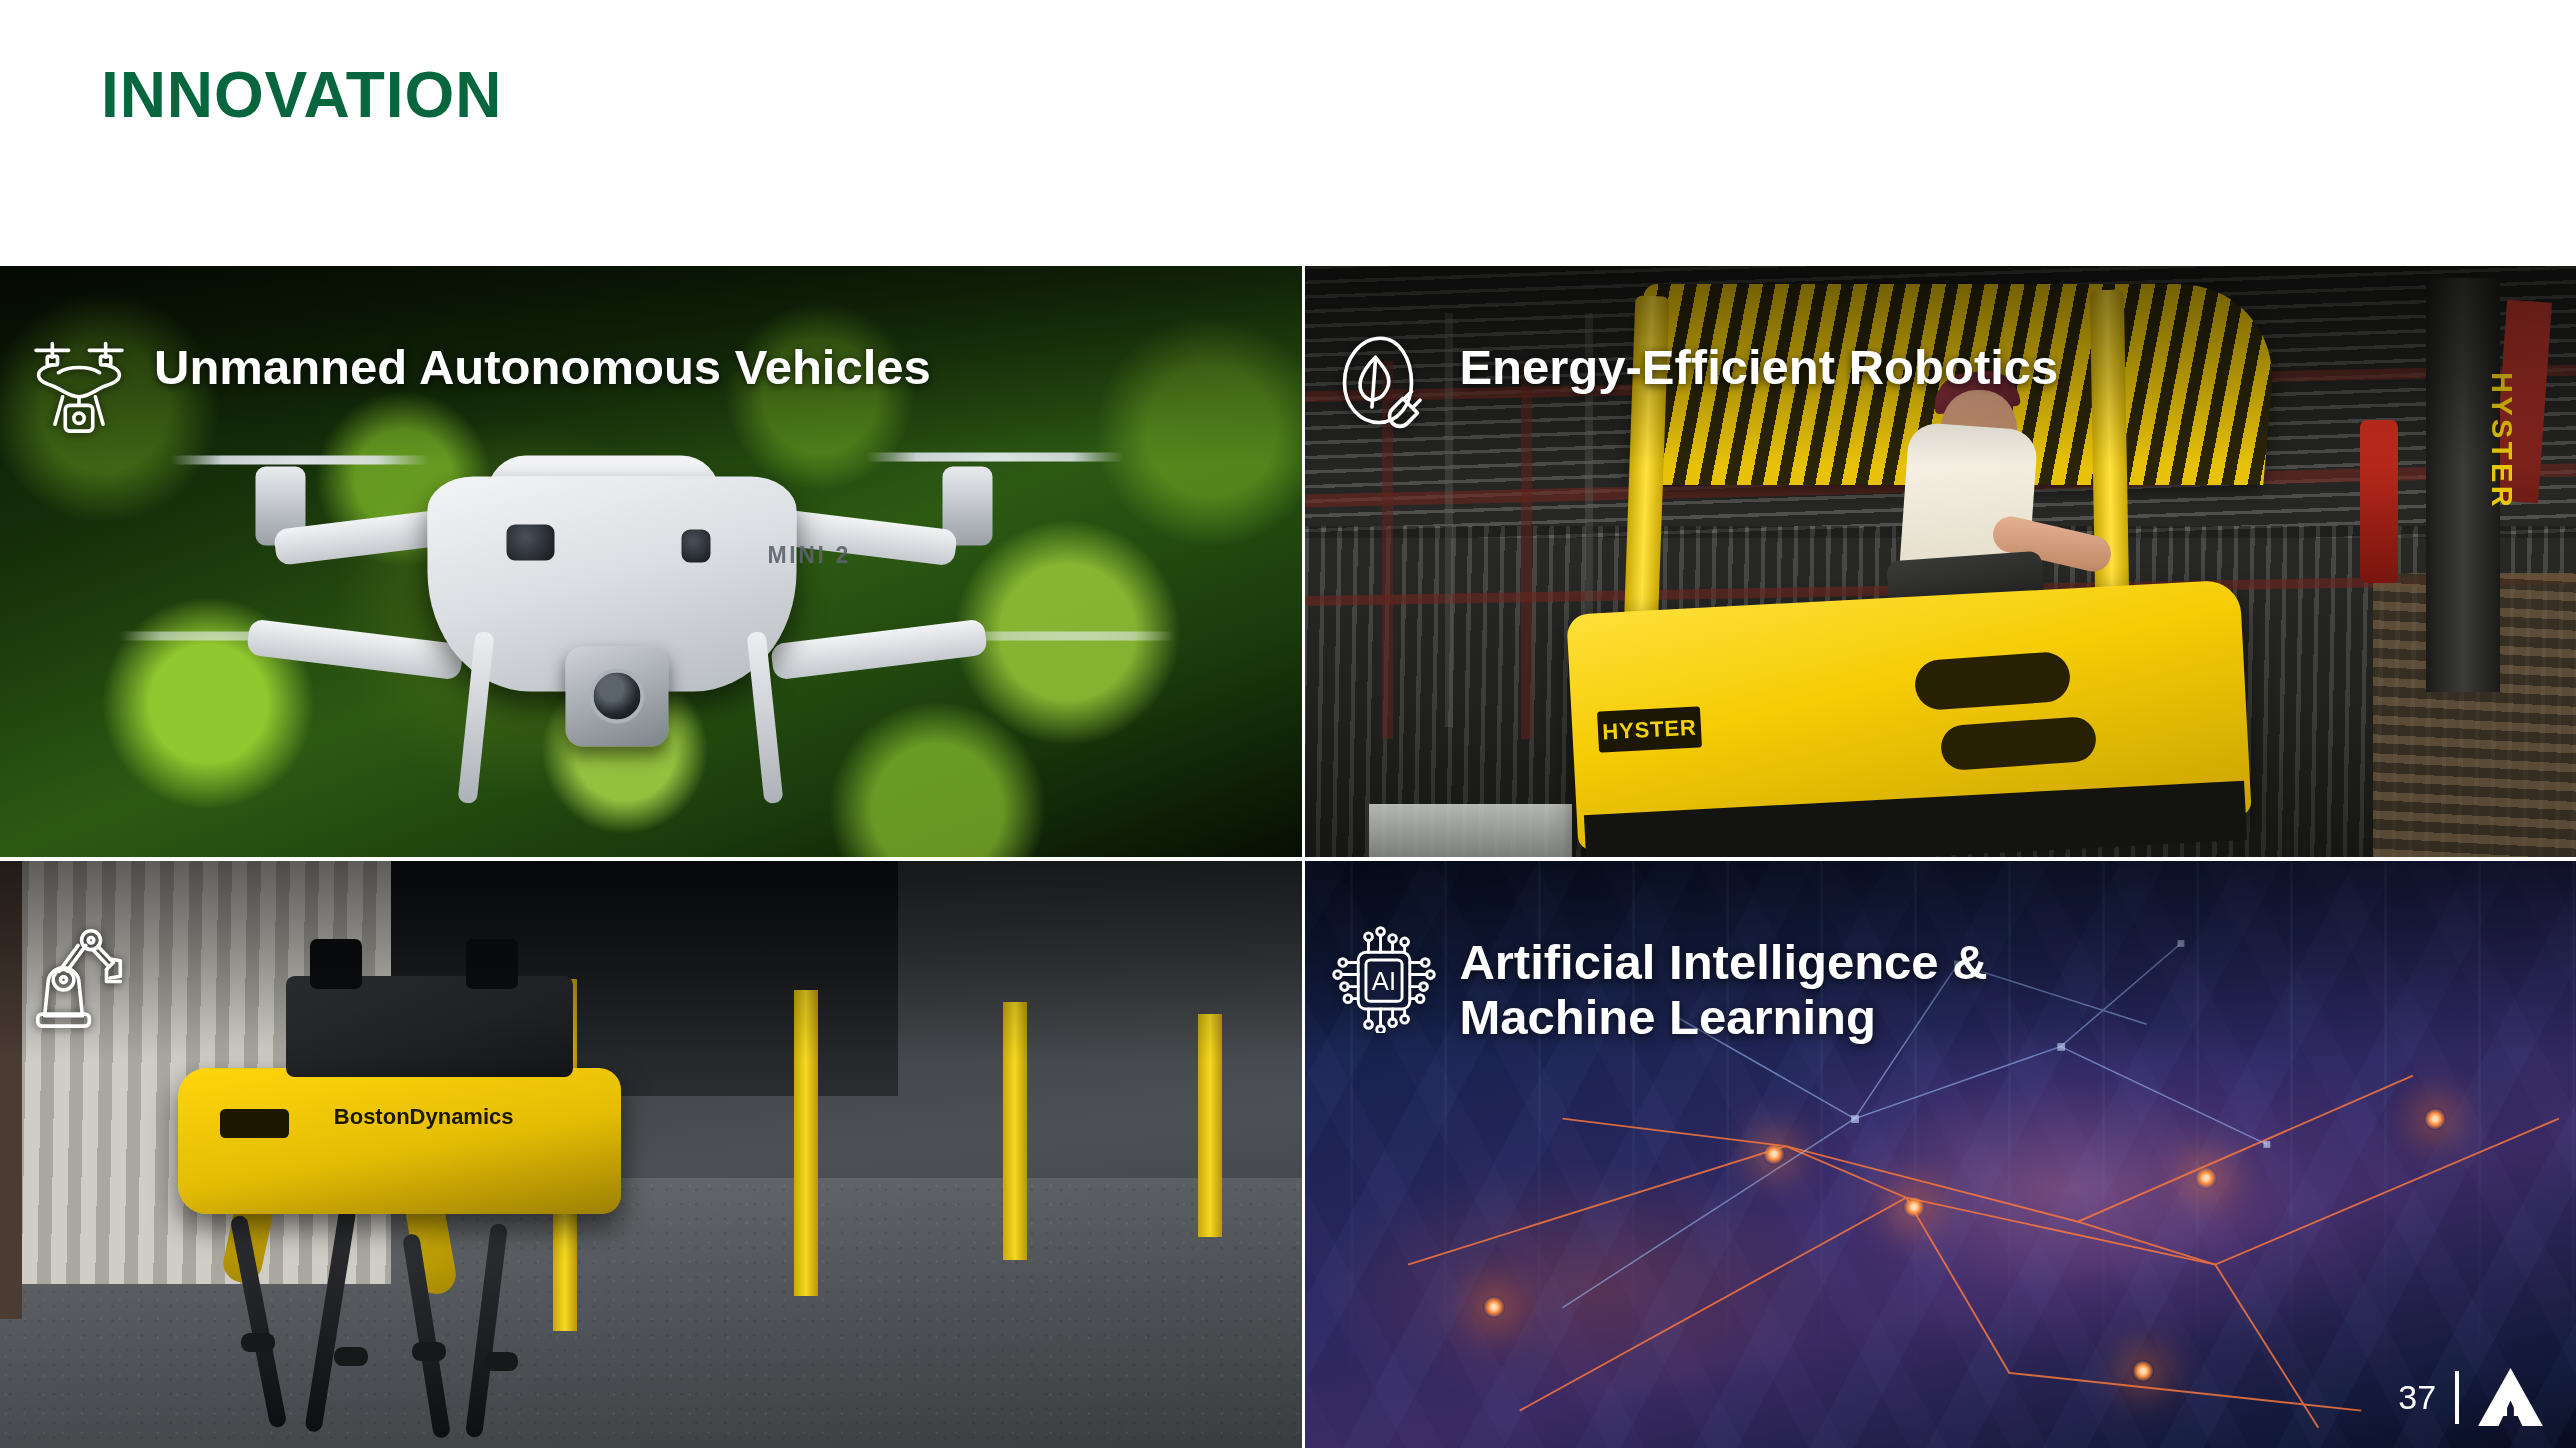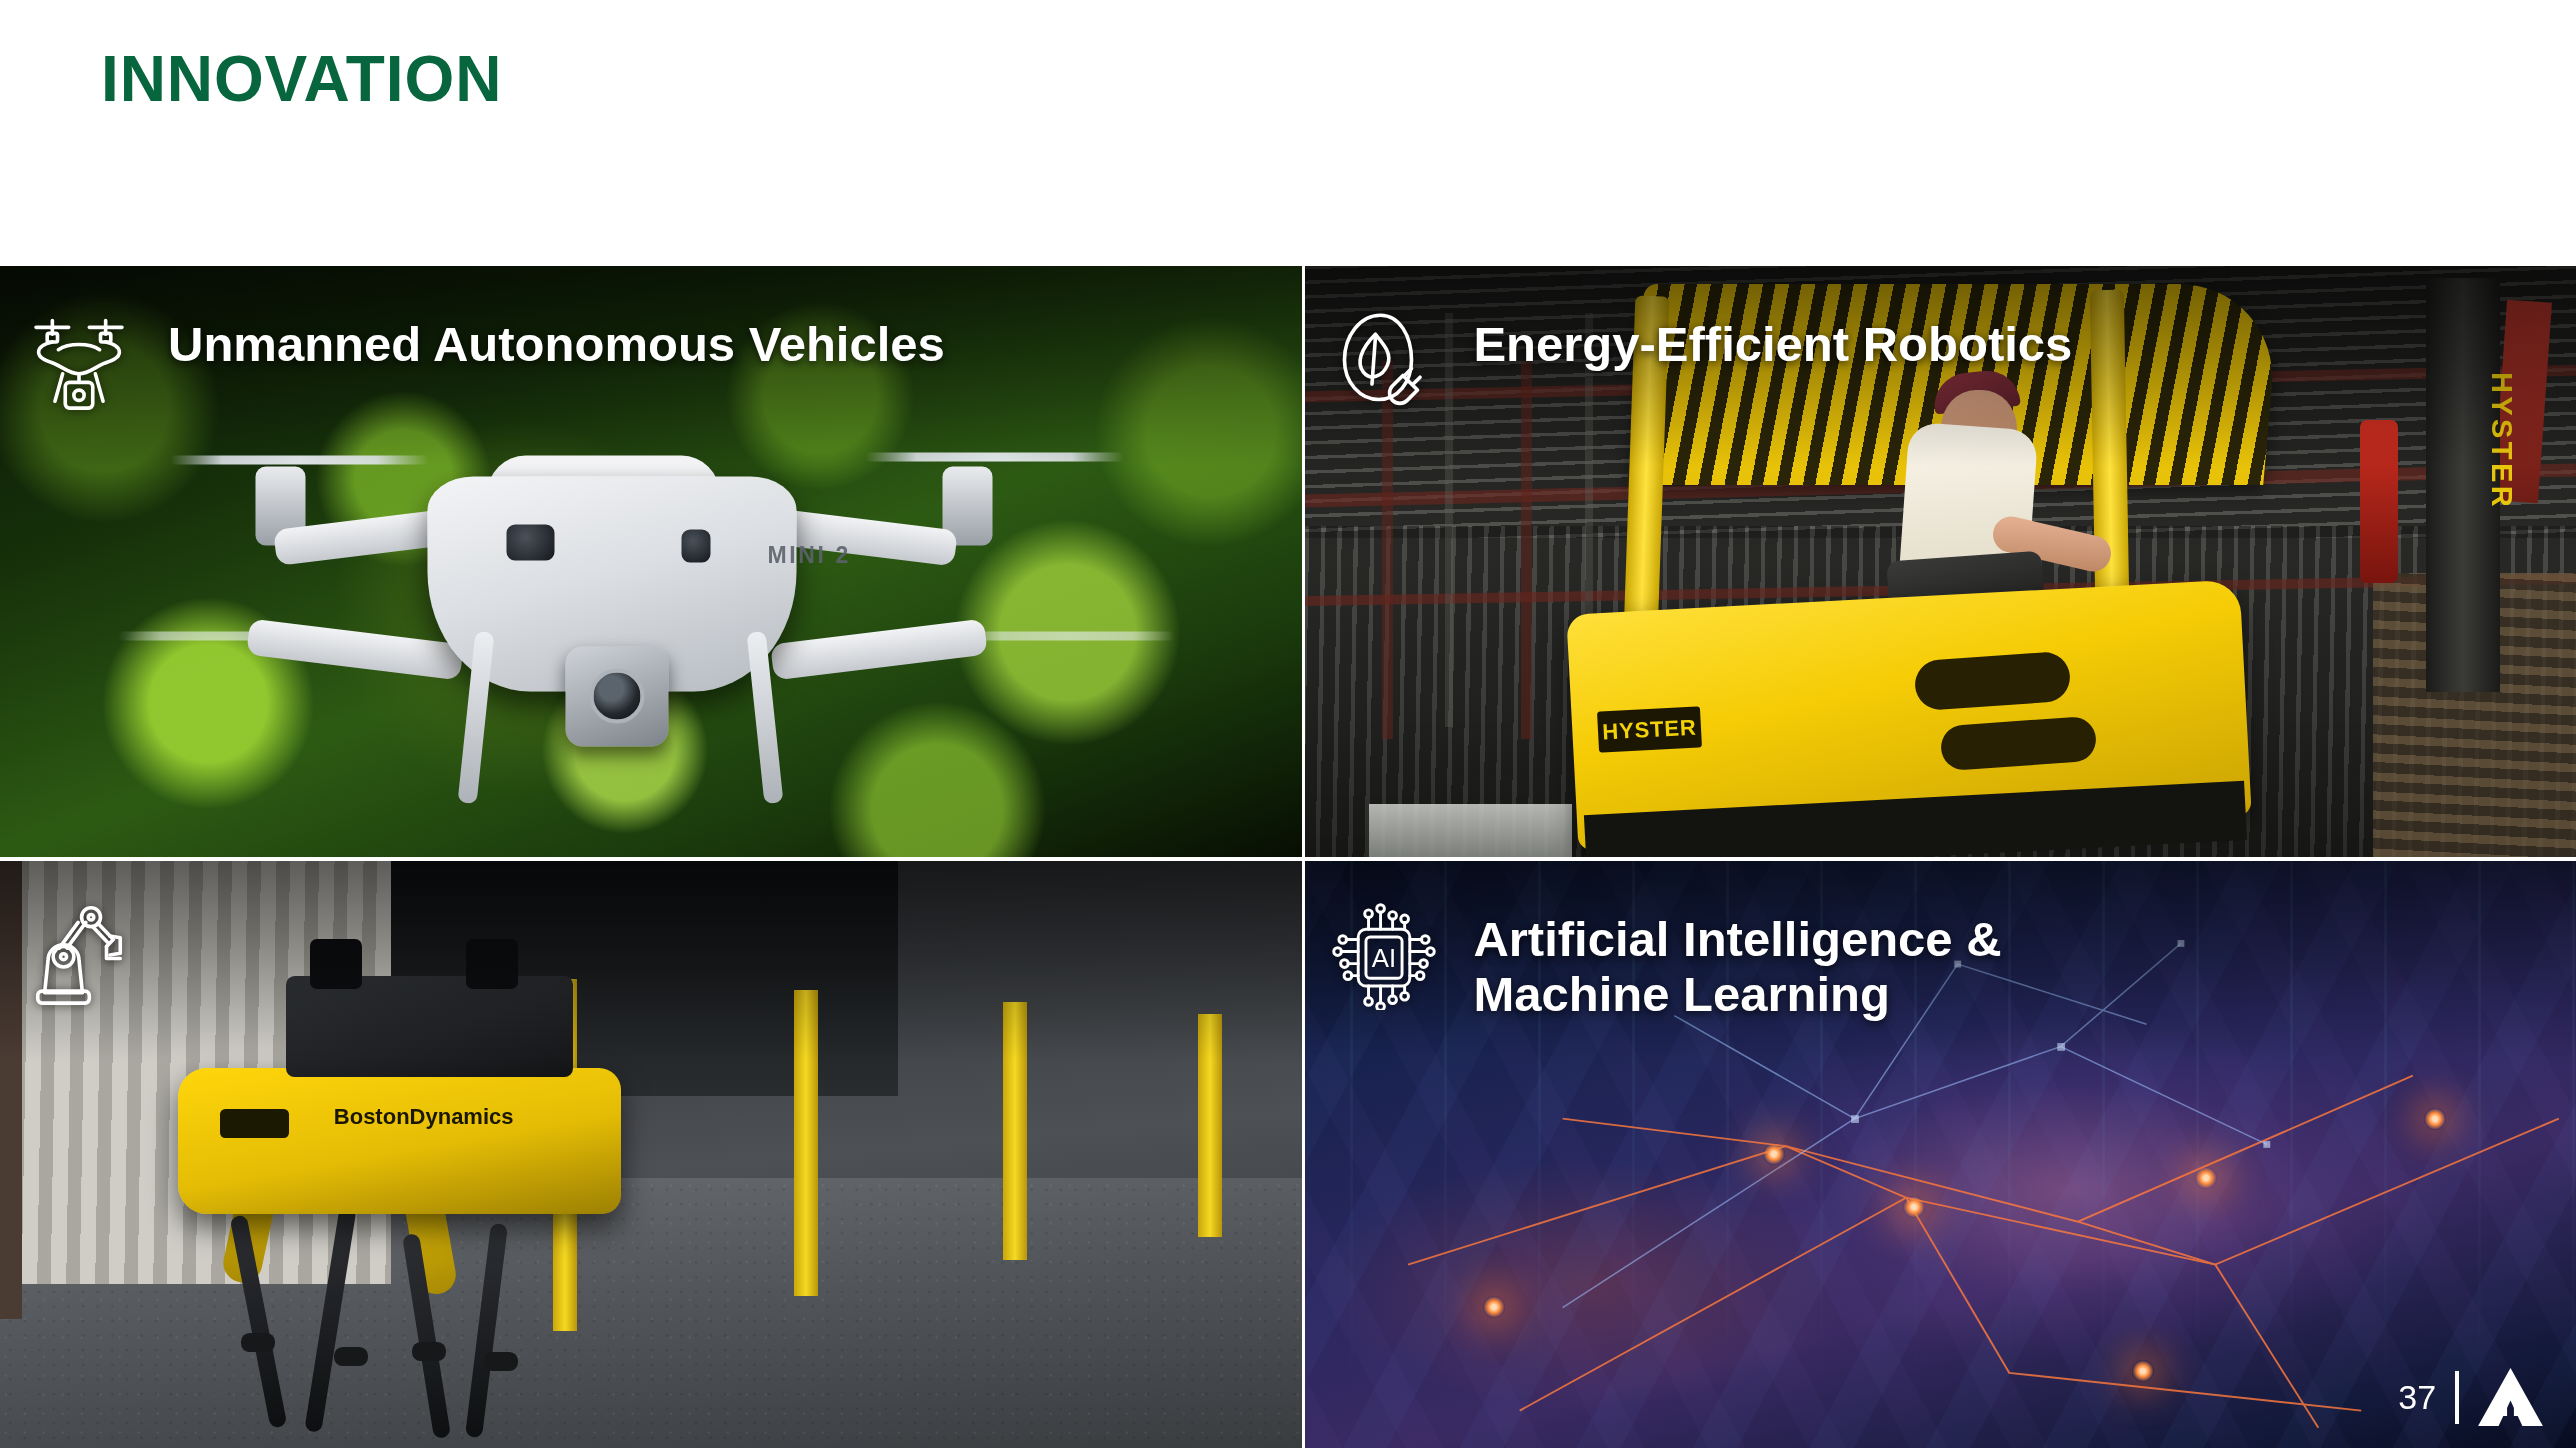--- a/index.html
+++ b/index.html
@@ -2,21 +2,21 @@
 <html style="font-size:13.7px"><head>
 <meta charset="utf-8">
 <style>
   * { margin:0; padding:0; box-sizing:border-box; }
   html,body { width:2576px; height:1449px; background:#ffffff; overflow:hidden; }
   body { font-family:"Liberation Sans", sans-serif; }
 
   .slide { position:relative; width:2576px; height:1449px; background:#ffffff; overflow:hidden; }
 
   
-  .header { position:absolute; left:0; top:0; width:2576px; height:266px; background:#ffffff; }
+  .header { position:absolute; left:0; top:16px; width:2576px; height:266px; background:#ffffff; }
   .title {
     position:absolute; left:101px; top:47px;
     font-size:64px; font-weight:bold; letter-spacing:0.9px;
     color:#07663E; line-height:1;
   }
   .subtitle {
     position:absolute; left:103px; top:153px;
     font-size:53px; font-weight:400; letter-spacing:0px;
     color:#65A527; line-height:1.05;
   }
@@ -34,22 +34,22 @@
   .gaph { background:#ffffff; grid-column:1 / -1; }
 
   
   .cell::after{
     content:""; position:absolute; inset:0; pointer-events:none;
     background:linear-gradient(to bottom, rgba(0,0,0,0.55) 0%, rgba(0,0,0,0.30) 16%, rgba(0,0,0,0) 34%);
   }
 
   .cell-head {
     position:absolute; left:0; top:0; z-index:5;
-    display:flex; align-items:flex-start; gap:34px;
-    padding:39px 0 0 24px;
+    display:flex; align-items:flex-start; gap:20px;
+    padding:62px 0 0 24px;
   }
   .cell-icon { width:110px; height:110px; flex:0 0 110px; filter:drop-shadow(0 1.7px 4.3px rgba(0,0,0,.65)); }
   .cell-icon svg { width:100%; height:100%; display:block; }
   .cell-label {
     color:#ffffff; font-size:49px; font-weight:bold; line-height:1.12;
     text-shadow:0 1.7px 8.6px rgba(0,0,0,.75); padding-top:12px; white-space:pre-line;
   }
 
   
 

